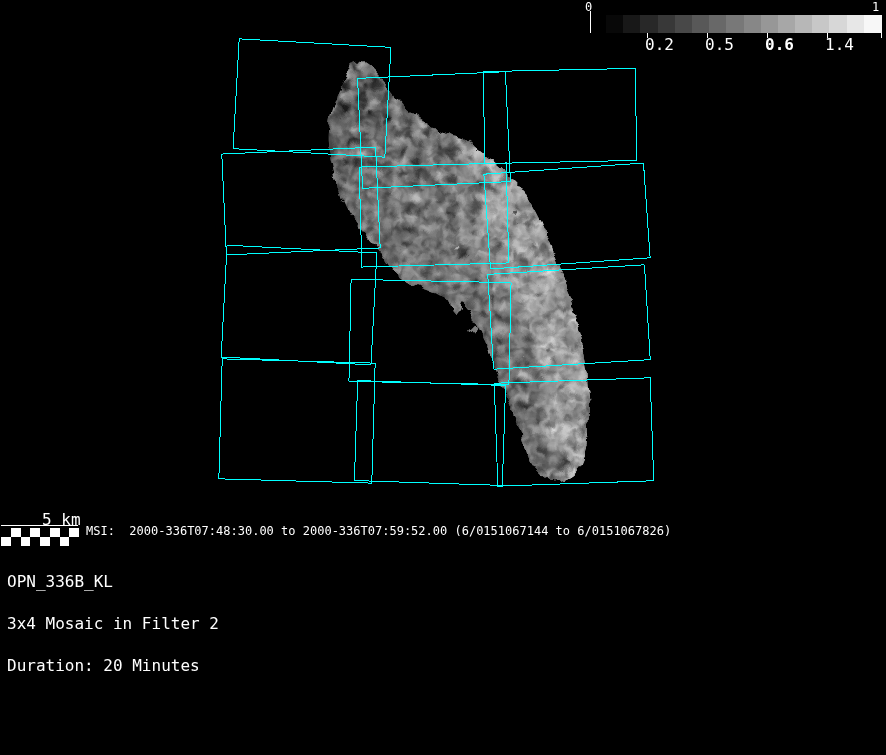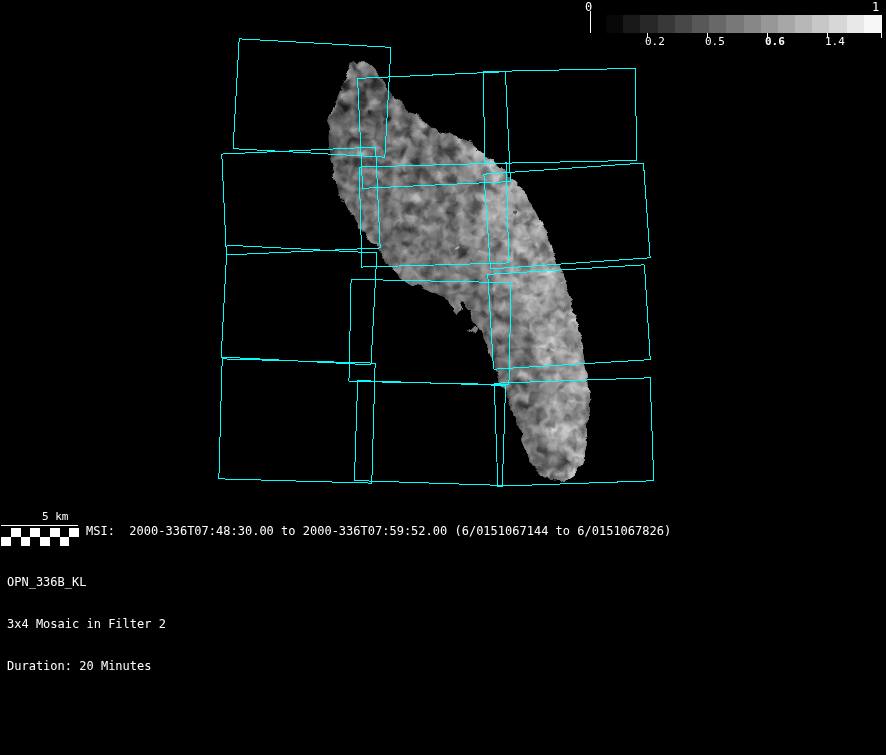--- a/index.html
+++ b/index.html
@@ -2,24 +2,24 @@
 <html><head>
 <meta charset="utf-8">
 <style>
   html,body{margin:0;padding:0;background:#000;}
   #screen{
     position:relative;width:886px;height:755px;background:#000;overflow:hidden;
     font-family:"DejaVu Sans Mono","Liberation Mono",monospace;color:#fff;
   }
   #scene{position:absolute;left:0;top:0;}
   .lab{position:absolute;color:#fff;white-space:pre;line-height:1.1;}
-  .f11{font-size:11px;}
+  .f11{font-size:16px;}
   .f12{font-size:12px;}
   #msi-line{left:86px;top:525px;font-size:12px;}
-  #info-block{left:7px;top:547px;font-size:12px;line-height:14px;}
+  #info-block{left:7px;top:547px;font-size:16px;line-height:14px;}
   #scale-label{left:42px;top:511px;}
   #cb-min{left:585px;top:1px;}
   #cb-max{left:872px;top:1px;}
   .cbtick{top:36px;}
 </style>
 </head>
 <body>
 
 <div id="screen">
 

